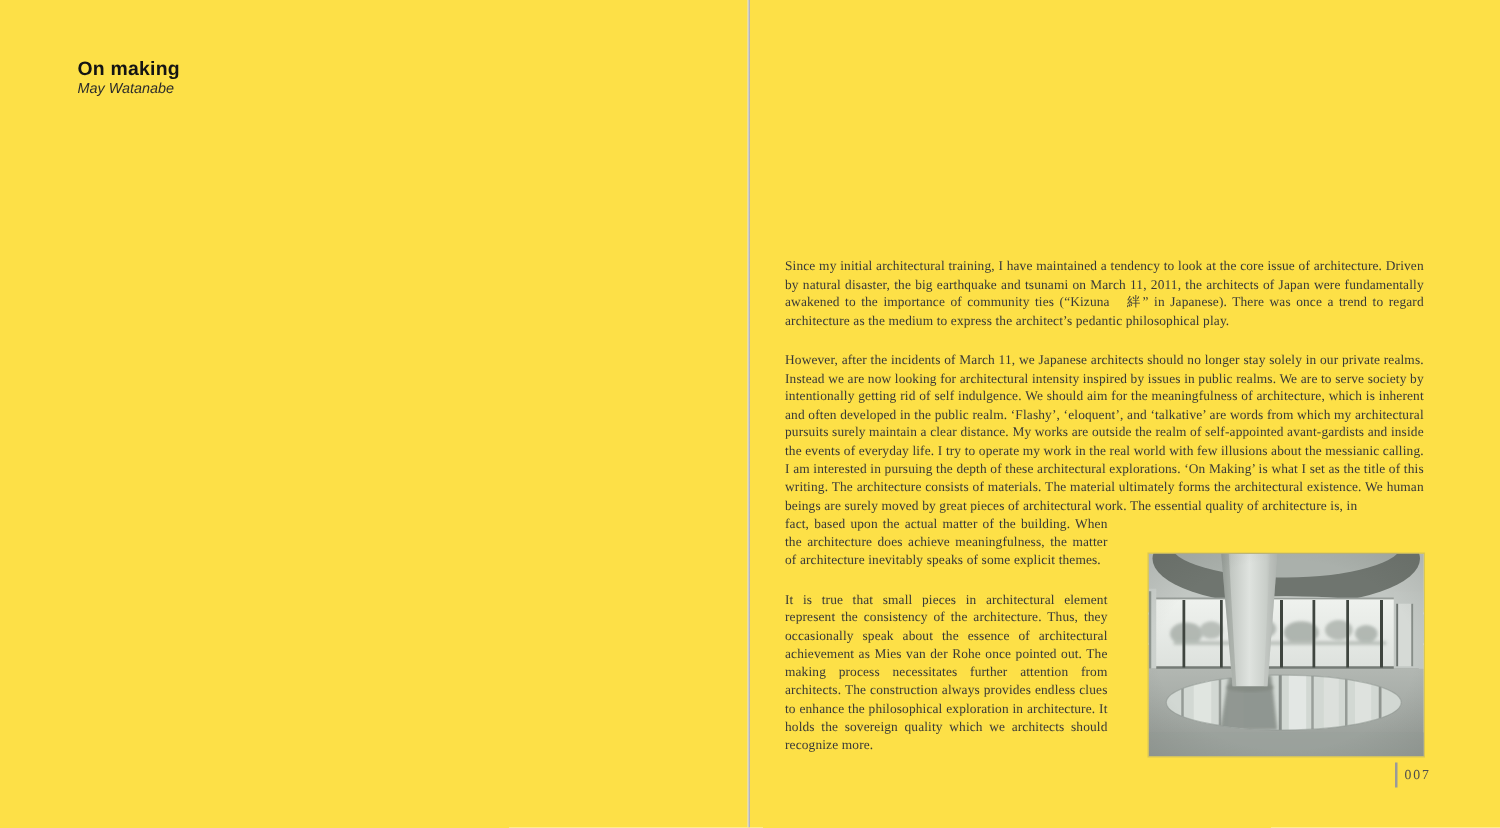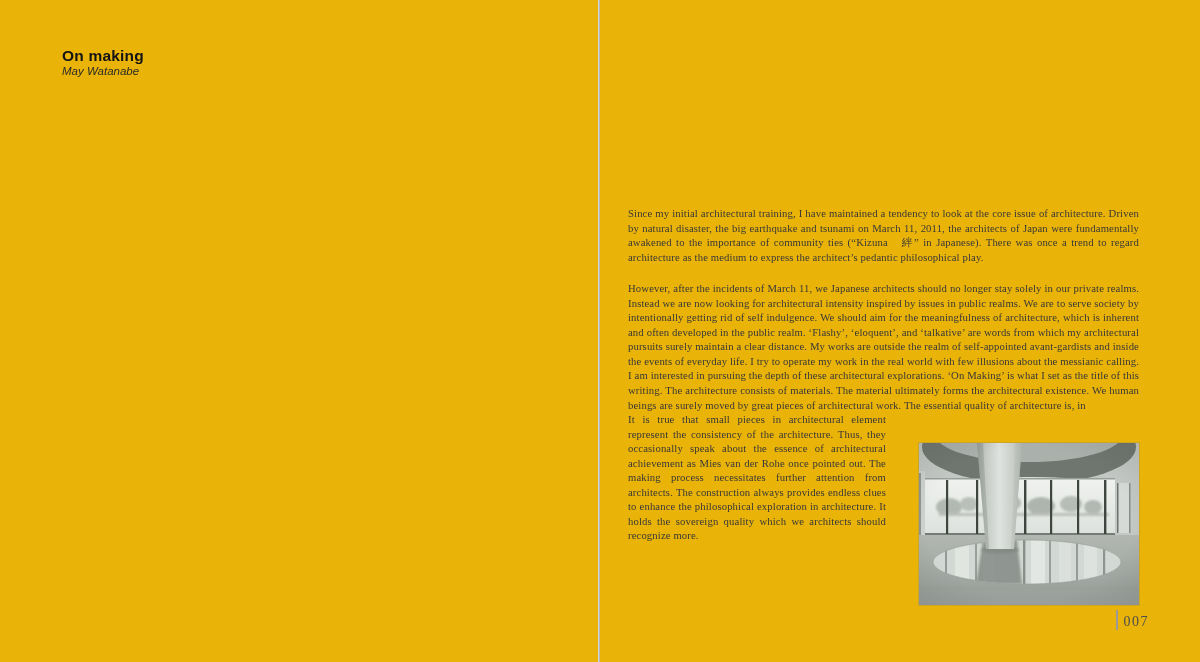--- a/index.html
+++ b/index.html
@@ -1,18 +1,18 @@
 <!DOCTYPE html>
 <html><head>
 <meta charset="utf-8">
 <style>
   html,body{margin:0;padding:0;}
   body{width:1200px;height:662px;background:#ffffff;position:relative;overflow:hidden;
        font-family:"Liberation Serif","DejaVu Serif",serif;}
-  .spread{position:absolute;inset:0;background:#eab308;}
+  .spread{position:absolute;inset:0;background:#fde047;}
   .spine{position:absolute;left:598px;top:0;width:2px;height:662px;
          background:linear-gradient(to right,#e3e3e3,#ababab);}
   .page{position:absolute;top:0;height:662px;}
   .page-left{left:0;width:598px;}
   .page-right{left:600px;width:600px;}
 
   .title-block{position:absolute;left:62px;top:47px;font-family:"Liberation Sans","DejaVu Sans",sans-serif;}
   .title-block h1{margin:0;font-size:15.5px;font-weight:bold;color:#141414;letter-spacing:.2px;line-height:17px;}
   .title-block .author{font-style:italic;font-size:11.5px;color:#2b2b2b;line-height:13px;margin-top:1px;}
 
@@ -22,21 +22,21 @@
   .text-col p{margin:0;}
   .para-gap{margin-bottom:17px !important;}
   .narrow{width:258px;}
 
   .photo{position:absolute;left:319px;top:443px;width:220px;height:162px;margin:0;
          box-shadow:0 0 0 1px rgba(120,125,120,.25);}
   .photo svg{display:block;width:220px;height:162px;}
 
   .folio{position:absolute;left:516px;top:610px;display:flex;align-items:flex-start;}
   .folio-bar{display:inline-block;width:1.5px;height:20px;background:#9a9a9a;margin-right:6px;}
-  .folio-num{font-size:14px;letter-spacing:1.5px;color:#4d4d4d;padding-top:4px;}
+  .folio-num{font-size:11px;letter-spacing:1.5px;color:#4d4d4d;padding-top:4px;}
 </style>
 </head>
 <body>
 
 <div class="spread">
 
   <div class="page page-left">
     <header class="title-block">
       <h1>On making</h1>
       <div class="author">May Watanabe</div>
@@ -44,20 +44,21 @@
   </div>
 
   <div class="spine"></div>
 
   <div class="page page-right">
 
     <div class="text-col">
       <p class="para-gap">Since my initial architectural training, I have maintained a tendency to look at the core issue of architecture. Driven by natural disaster, the big earthquake and tsunami on March 11, 2011, the architects of Japan were fundamentally awakened to the importance of community ties (“Kizuna　絆” in Japanese). There was once a trend to regard architecture as the medium to express the architect’s pedantic philosophical play.</p>
       <p>However, after the incidents of March 11, we Japanese architects should no longer stay solely in our private realms. Instead we are now looking for architectural intensity inspired by issues in public realms. We are to serve society by intentionally getting rid of self indulgence. We should aim for the meaningfulness of architecture, which is inherent and often developed in the public realm. ‘Flashy’, ‘eloquent’, and ‘talkative’ are words from which my architectural pursuits surely maintain a clear distance. My works are outside the realm of self-appointed avant-gardists and inside the events of everyday life. I try to operate my work in the real world with few illusions about the messianic calling. I am interested in pursuing the depth of these architectural explorations. ‘On Making’ is what I set as the title of this writing. The architecture consists of materials. The material ultimately forms the architectural existence. We human beings are surely moved by great pieces of architectural work. The essential quality of architecture is, in</p>
       <div class="narrow">
+        <p class="para-gap">fact, based upon the actual matter of the building. When the architecture does achieve meaningfulness, the matter of architecture inevitably speaks of some explicit themes.</p>
         <p>It is true that small pieces in architectural element represent the consistency of the architecture. Thus, they occasionally speak about the essence of architectural achievement as Mies van der Rohe once pointed out. The making process necessitates further attention from architects. The construction always provides endless clues to enhance the philosophical exploration in architecture. It holds the sovereign quality which we architects should recognize more.</p>
       </div>
     </div>
 
     <figure class="photo">
       <svg viewBox="0 0 220 162" preserveAspectRatio="none">
         <defs>
           <linearGradient id="gWin" x1="0" y1="0" x2="0" y2="1">
             <stop offset="0" stop-color="#eff2ee"></stop>
               <stop offset="1" stop-color="#dde1dd"></stop>

